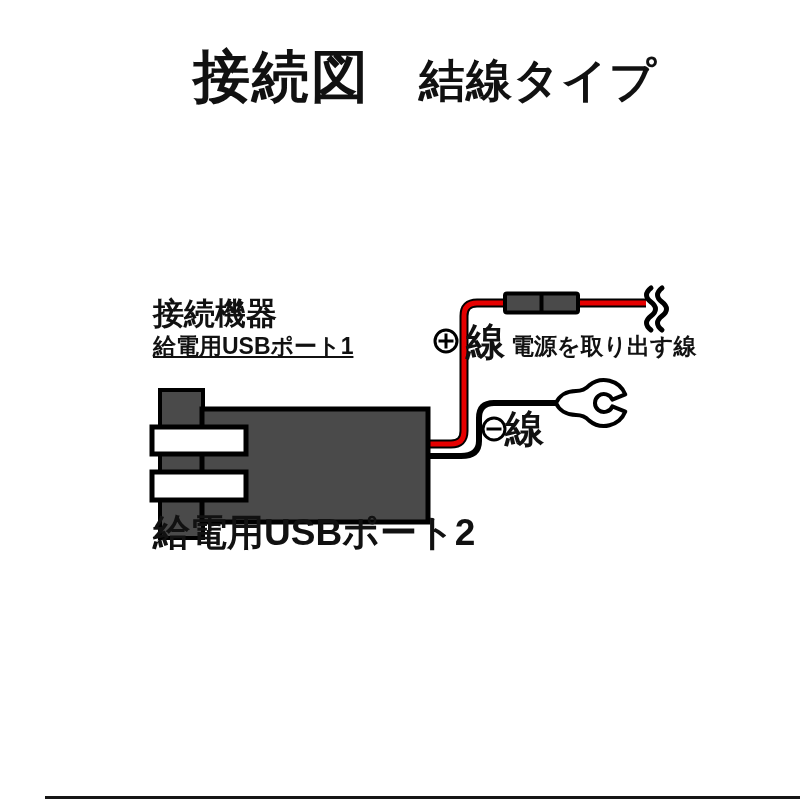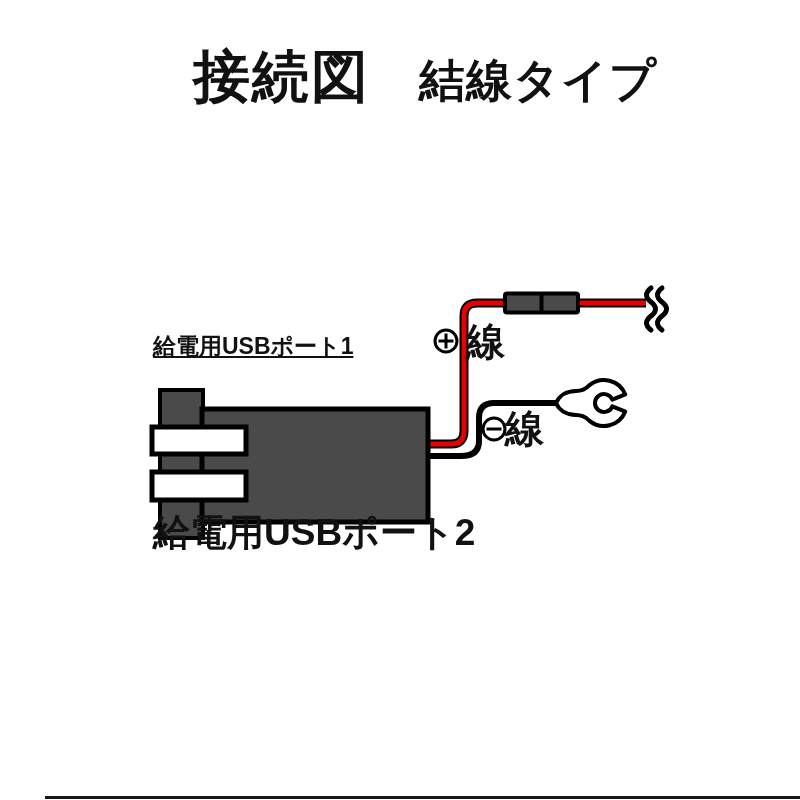--- a/index.html
+++ b/index.html
@@ -93,20 +93,22 @@
     </g>
 
     <line class="edge-line" stroke-width="3" x1="45" y1="797.5" x2="800" y2="797.5"></line>
   </svg>
 
   <div class="title-row">
     <span class="title-main">接続図</span>
     <span class="title-sub">結線タイプ</span>
   </div>
 
+  <div class="lbl lbl-device1">接続機器</div>
   <div class="lbl lbl-device2">給電用USBポート1</div>
   <div class="lbl lbl-port2">給電用USBポート2</div>
 
   <div class="lbl lbl-plus-sen">線</div>
+  <div class="lbl lbl-plus-desc">電源を取り出す線</div>
 
   <div class="lbl lbl-minus-sen">線</div>
 
 </div>
 
 </body></html>

